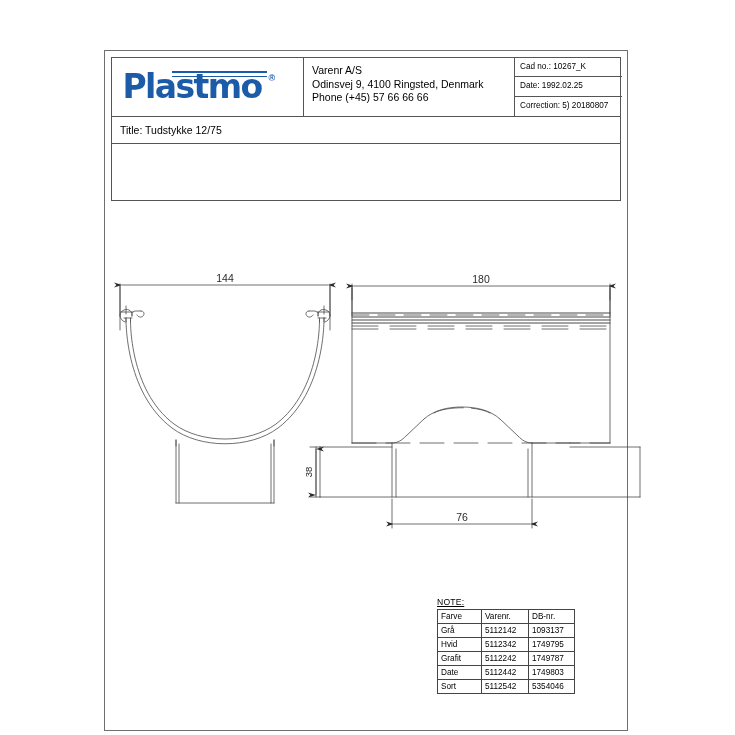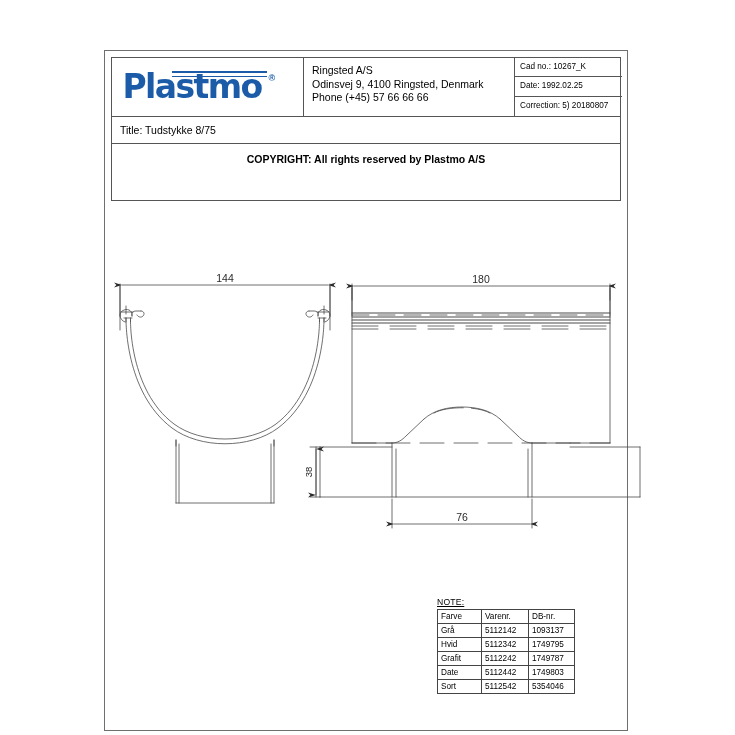--- a/index.html
+++ b/index.html
@@ -122,35 +122,34 @@
       <div class="tb-logo">
         <div class="logo-wrap">
           <div class="logo-text">Plastmo</div>
           <div class="logo-bar1"></div>
           <div class="logo-bar2"></div>
           <div class="logo-reg">®</div>
         </div>
       </div>
 
       <div class="tb-addr">
-        <div>Ringsted A/S</div>
+        <div>Varenr A/S</div>
         <div>Odinsvej 9, 4100 Ringsted, Denmark</div>
         <div>Phone (+45) 57 66 66 66</div>
       </div>
 
       <div class="tb-meta">
         <div class="cell">Cad no.: 10267_K</div>
         <div class="cell">Date: 1992.02.25</div>
         <div class="cell">Correction: 5) 20180807</div>
       </div>
 
     </div>
 
-    <div class="tb-title">Title: Tudstykke 8/75</div>
-    <div class="tb-copy">COPYRIGHT: All rights reserved by Plastmo A/S</div>
+    <div class="tb-title">Title: Tudstykke 12/75</div>
   </div>
 
   <svg class="drawing" viewBox="0 0 735 735" width="735" height="735" xmlns="http://www.w3.org/2000/svg">
     <defs>
       <marker id="arrL" markerWidth="11" markerHeight="7" refX="10" refY="3.5" orient="auto">
         <path d="M10,3.5 L0,0.4 L3,3.5 L0,6.6 Z" fill="#2a2a2a"></path>
       </marker>
       <marker id="arrR" markerWidth="11" markerHeight="7" refX="1" refY="3.5" orient="auto">
         <path d="M1,3.5 L11,0.4 L8,3.5 L11,6.6 Z" fill="#2a2a2a"></path>
       </marker>

